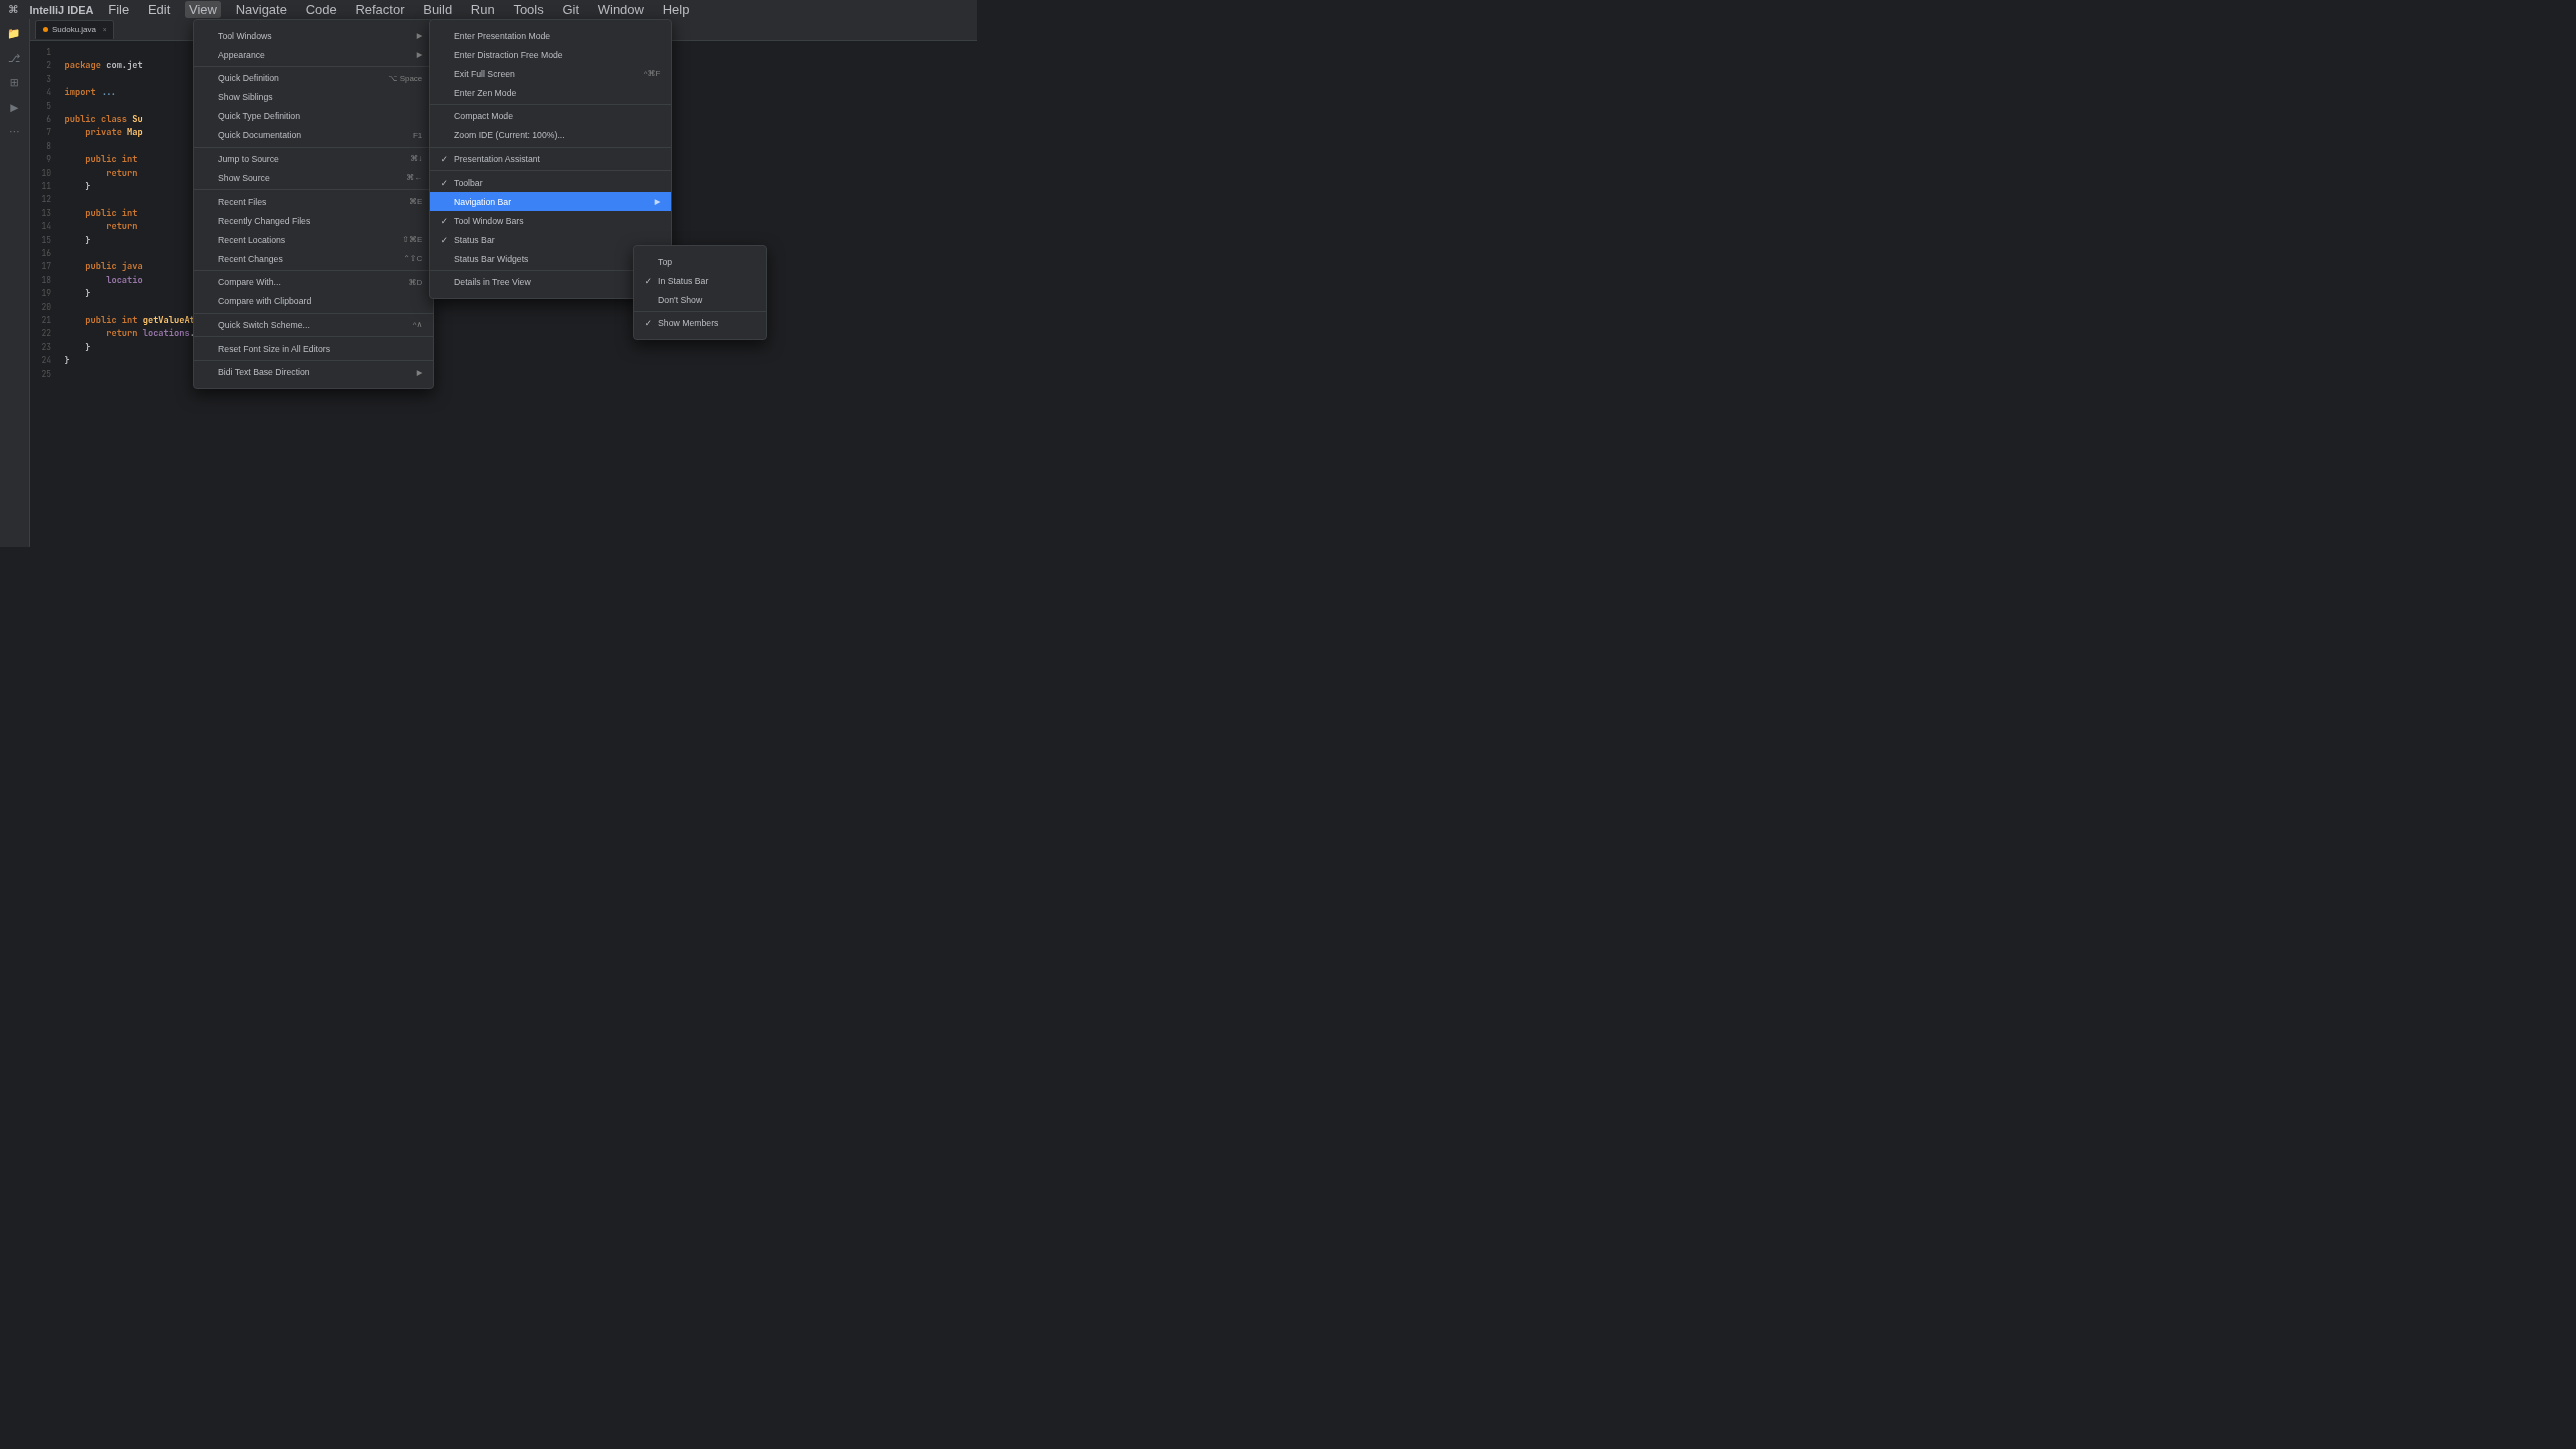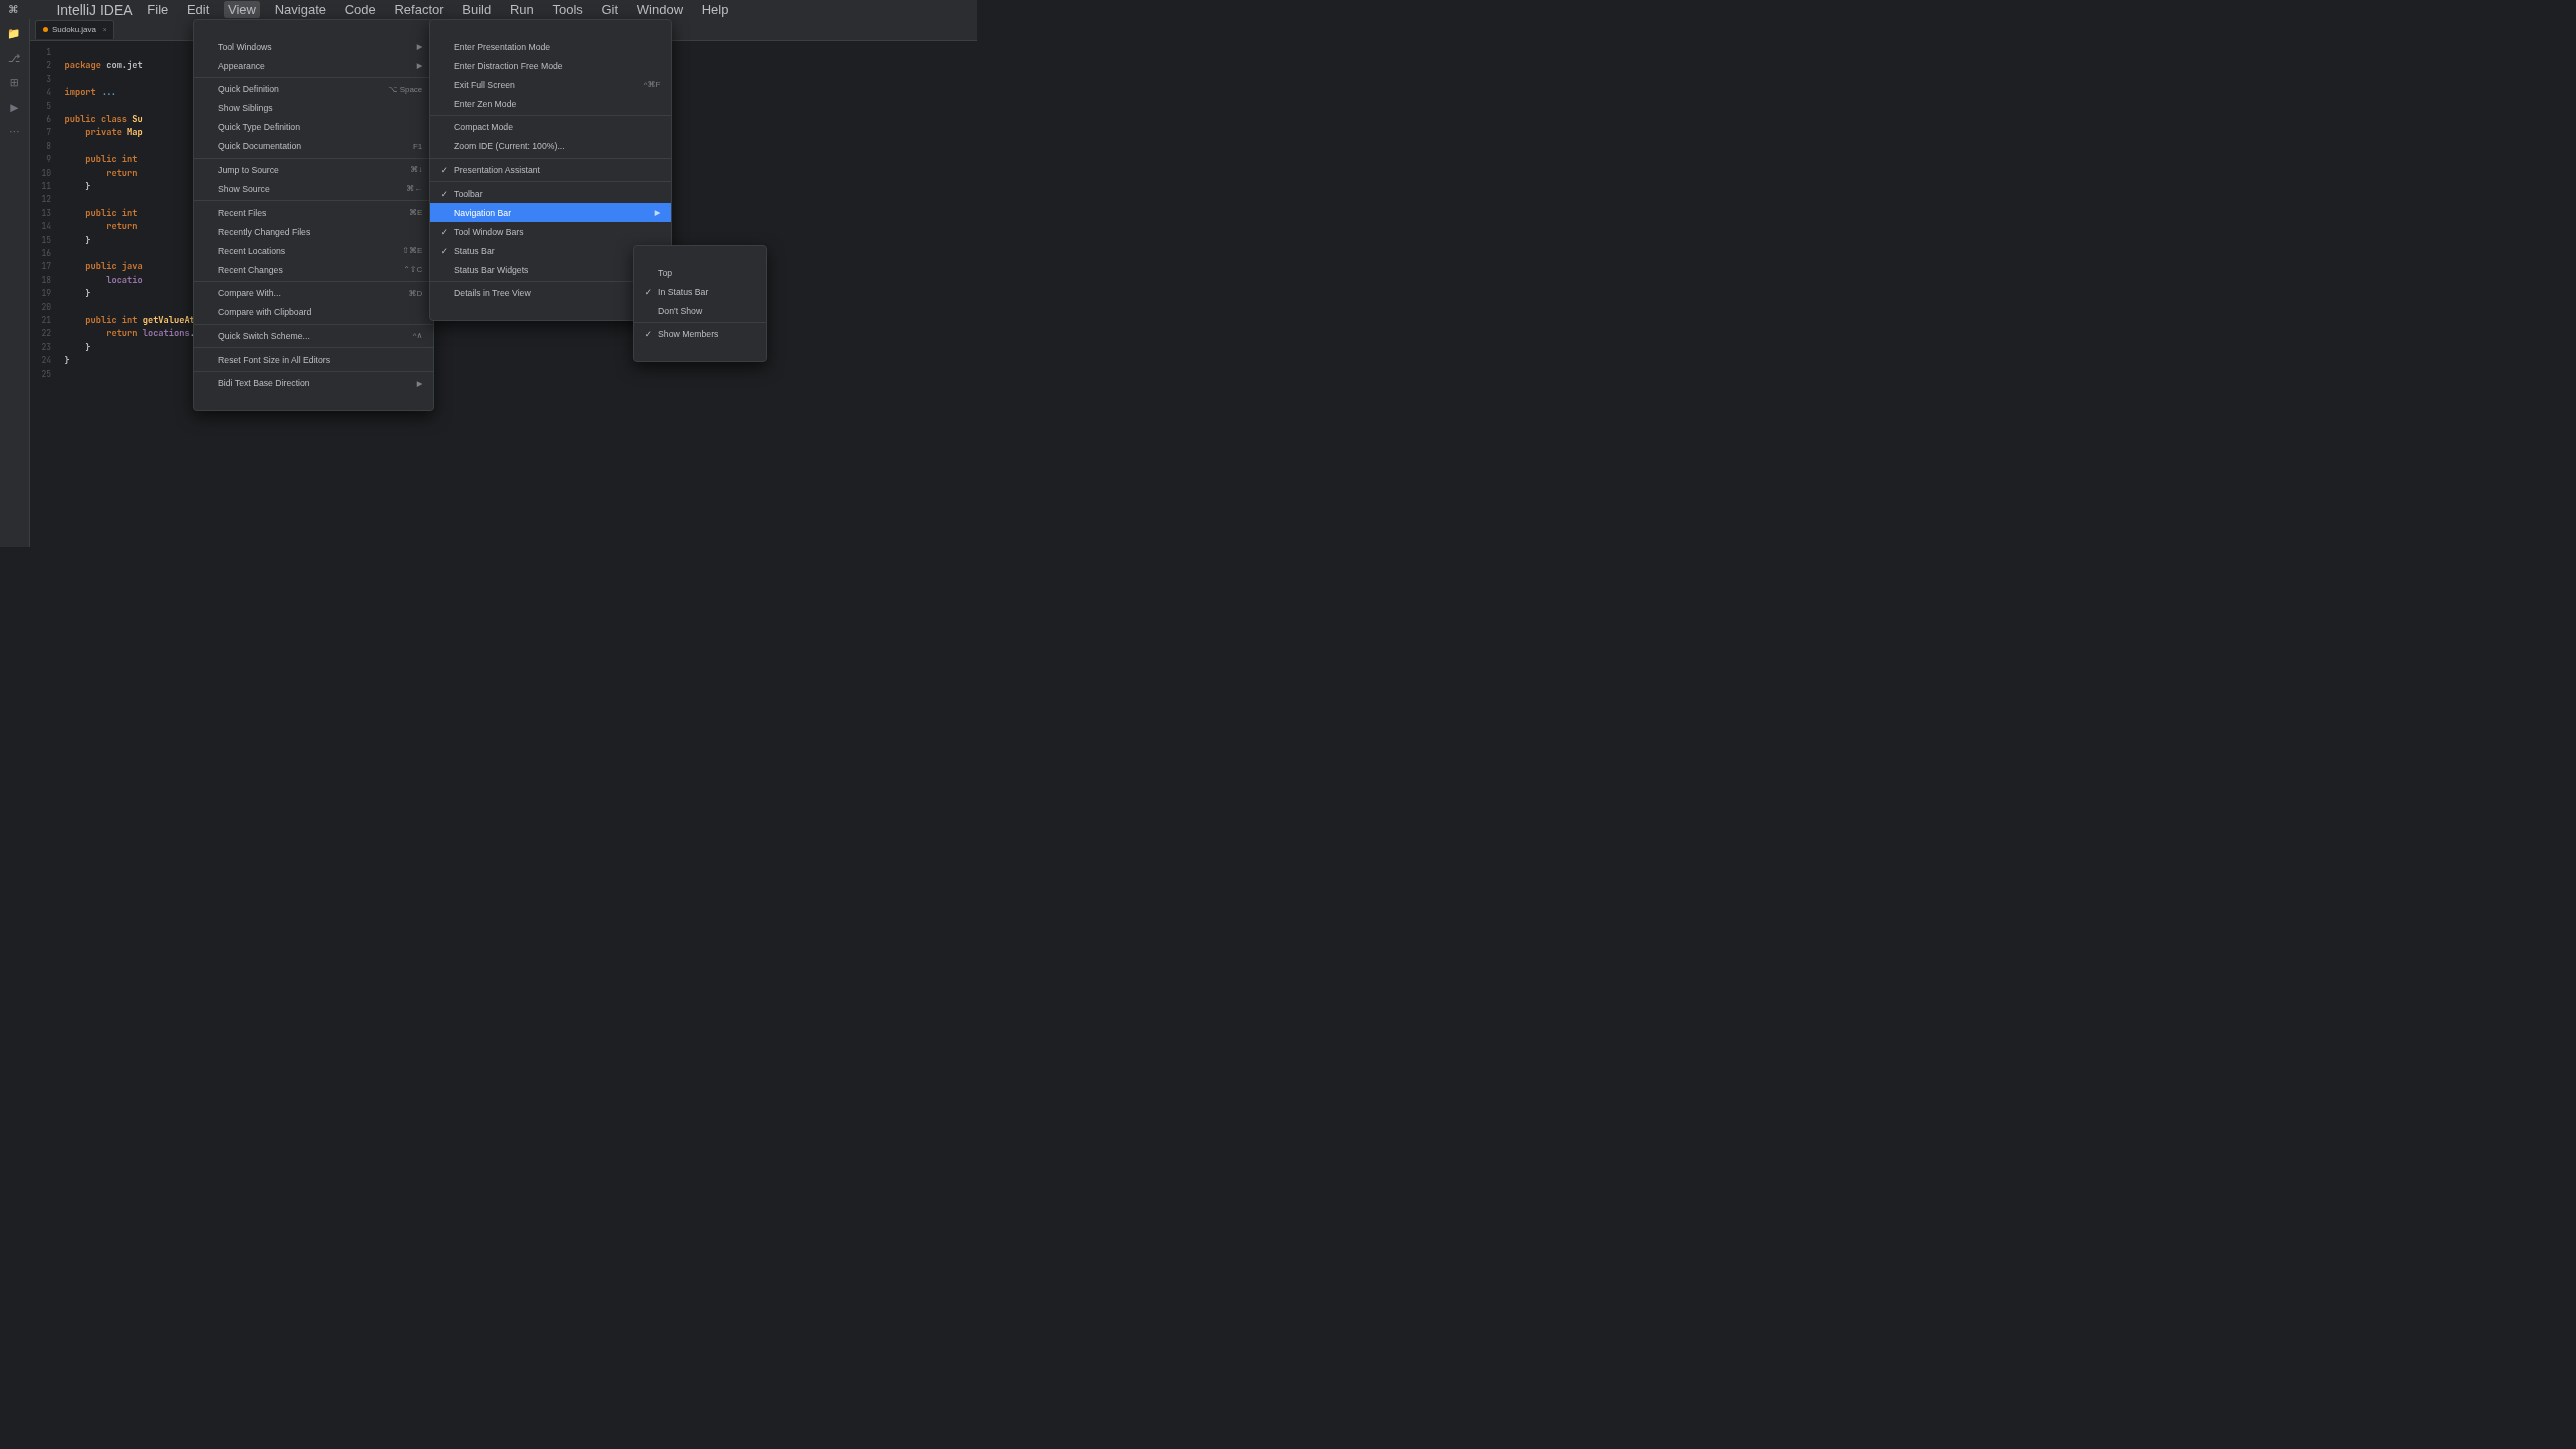--- a/index.html
+++ b/index.html
@@ -23,24 +23,23 @@
       padding: 0 8px;
       gap: 10.7px;
       position: relative;
       z-index: 10;
     }
     .menu-bar-apple {
       font-size: 10.7px;
       color: #bcbec4;
     }
     .menu-bar-app {
-      font-weight: 400;
+      font-weight: 700;
       color: #bcbec4;
-      font-size: 14px;
-      margin-left: 27px;
+      font-size: 11px;
     }
     .menu-bar-item {
       color: #bcbec4;
       font-size: 13px;
       padding: 1.3px 4px;
       border-radius: 2.7px;
       cursor: pointer;
     }
     .menu-bar-item.active {
       background: rgba(255,255,255,0.15);
@@ -157,21 +156,21 @@
       z-index: 100;
     }
 
     
     .dropdown {
       position: absolute;
       background: #2b2d30;
       border: 0.7px solid #3c3f41;
       border-radius: 4px;
       box-shadow: 0 5.4px 16px rgba(0,0,0,0.6);
-      padding: 17px 0;
+      padding: 6px 0;
       min-width: 134px;
     }
 
     .menu-item {
       display: flex;
       align-items: center;
       justify-content: space-between;
       padding: 2.7px 10.7px;
       height: 19px;
       cursor: pointer;

